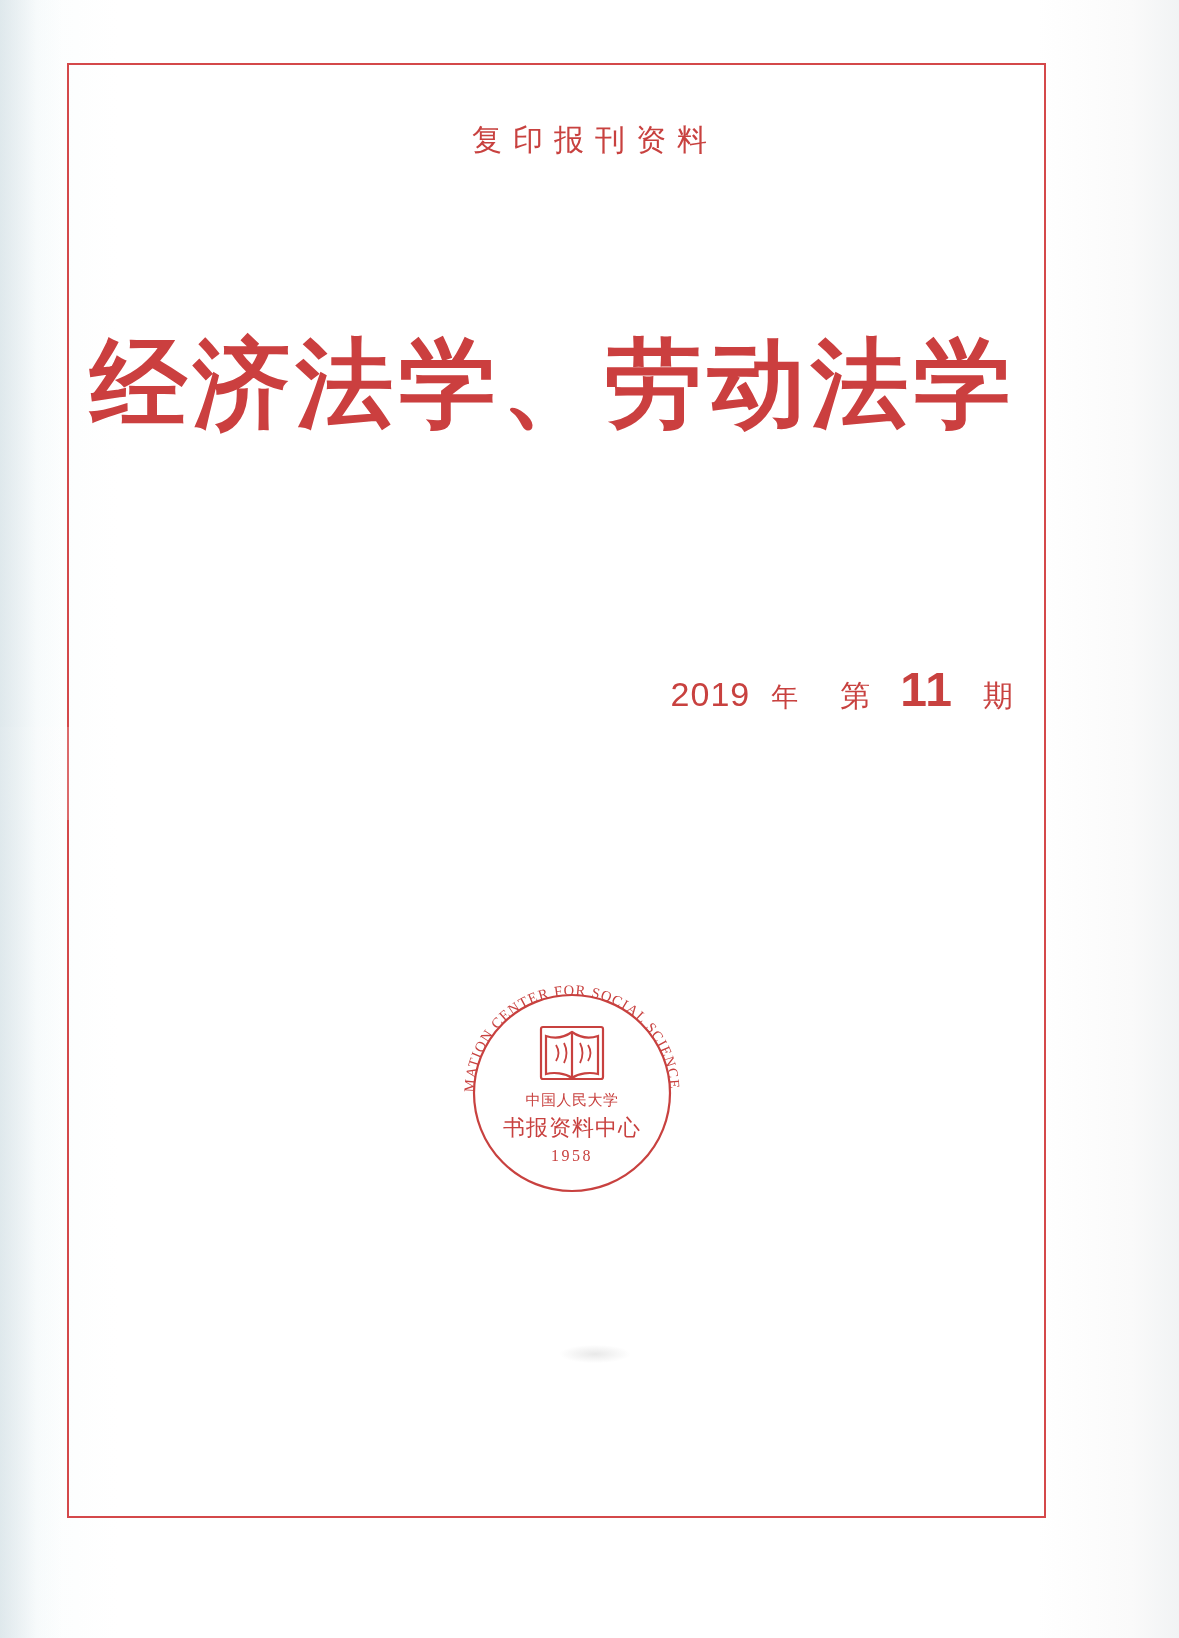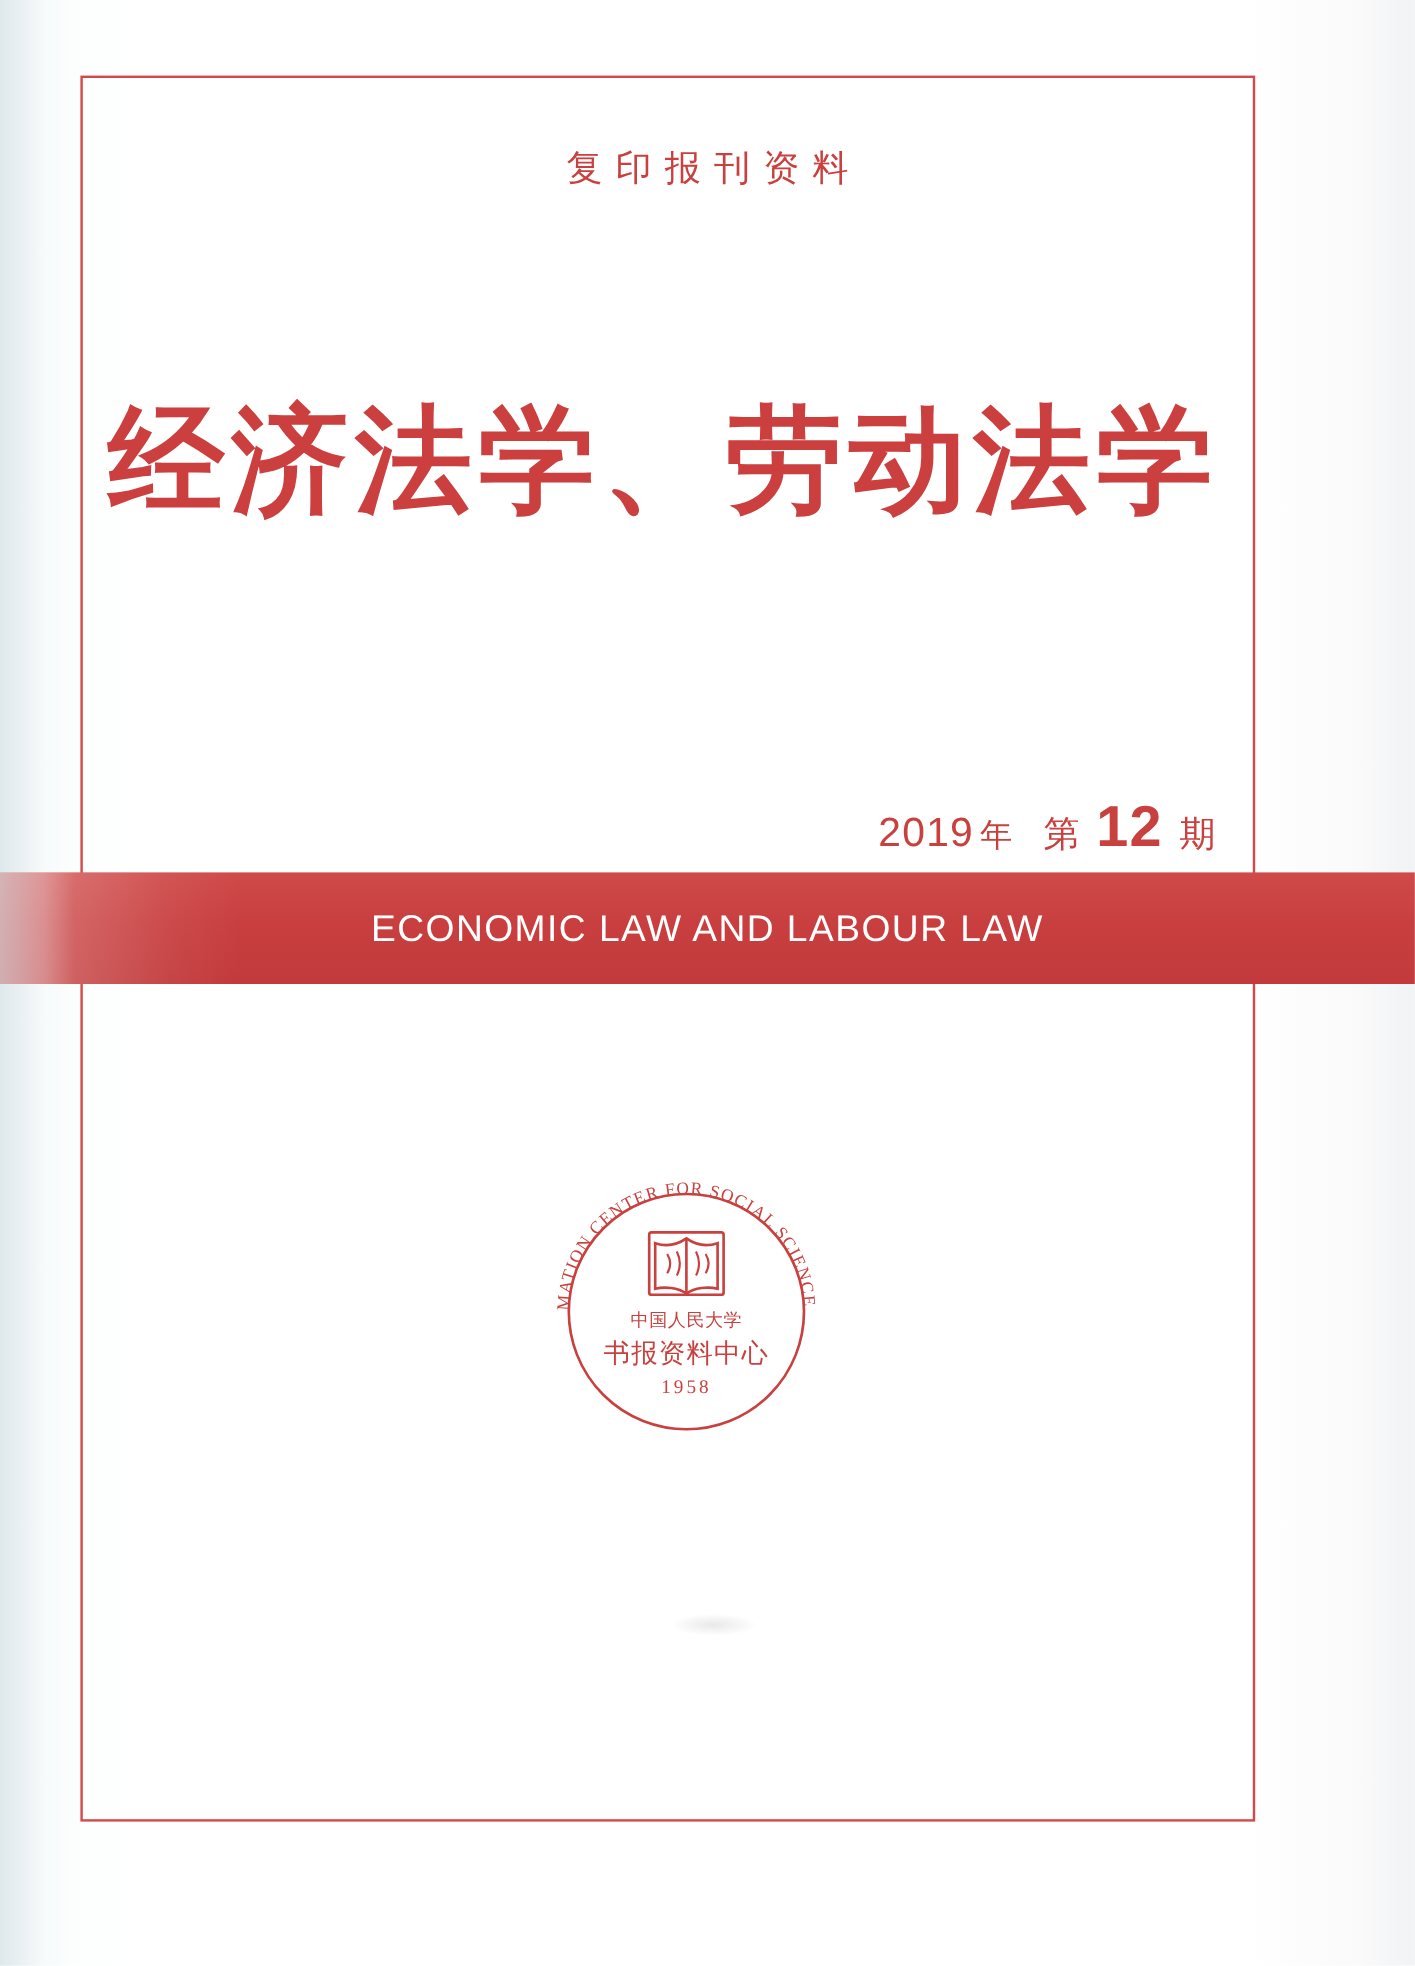--- a/index.html
+++ b/index.html
@@ -94,20 +94,21 @@
     white-space: nowrap;
     font-weight: 400;
   }
   .issue-right {
     position: absolute;
     right: 0;
     top: 0;
     display: flex;
     align-items: baseline;
     white-space: nowrap;
+    gap: 16px;
   }
   .issue-right .yr { font-size: 34px; letter-spacing: 1px; }
   .issue-right .cn { font-size: 27px; margin-left: 5px; }
   .issue-right .di { font-size: 30px; margin-left: 26px; }
   .issue-right .num { font-size: 48px; font-weight: 700; margin-left: 14px; letter-spacing: 1px; }
   .issue-right .qi { font-size: 30px; margin-left: 14px; }
 
   
   .band {
     position: absolute;
@@ -169,28 +170,25 @@
 
   <div class="kicker">复印报刊资料</div>
 
   <div class="main-title">经济法学、劳动法学</div>
 
   <div class="issue-row">
     <div class="issue-right">
       <span class="yr">2019</span>
       <span class="cn">年</span>
       <span class="di">第</span>
-      <span class="num">12</span>
+      <span class="num">11</span>
       <span class="qi">期</span>
     </div>
   </div>
 
-  <div class="band">
-    <div class="en">ECONOMIC LAW AND LABOUR LAW</div>
-  </div>
   <div class="band-tint"></div>
 
   <div class="emblem">
     <svg viewBox="0 0 240 230" width="240" height="230" aria-hidden="true">
       <defs>
         <path id="arcTop" d="M 22,118 A 98,98 0 1 1 218,118" fill="none"></path>
       </defs>
 
       <circle cx="120" cy="118" r="98" fill="none" stroke="#c8413f" stroke-width="2.2"></circle>
 

